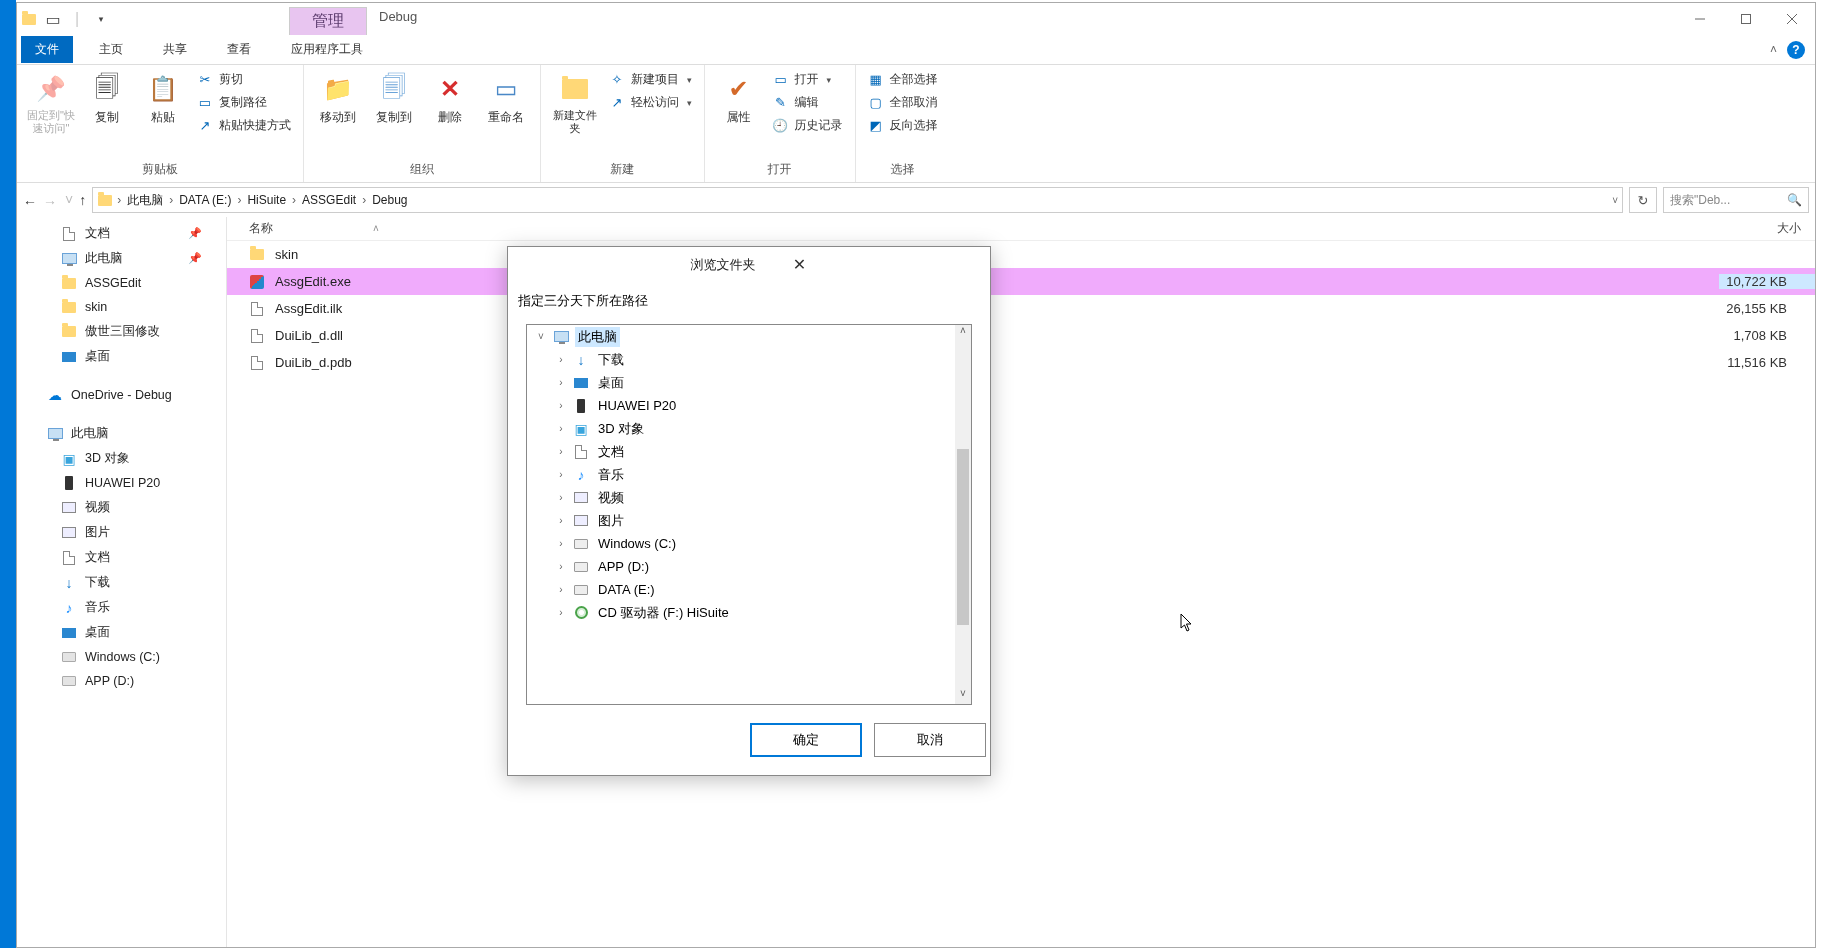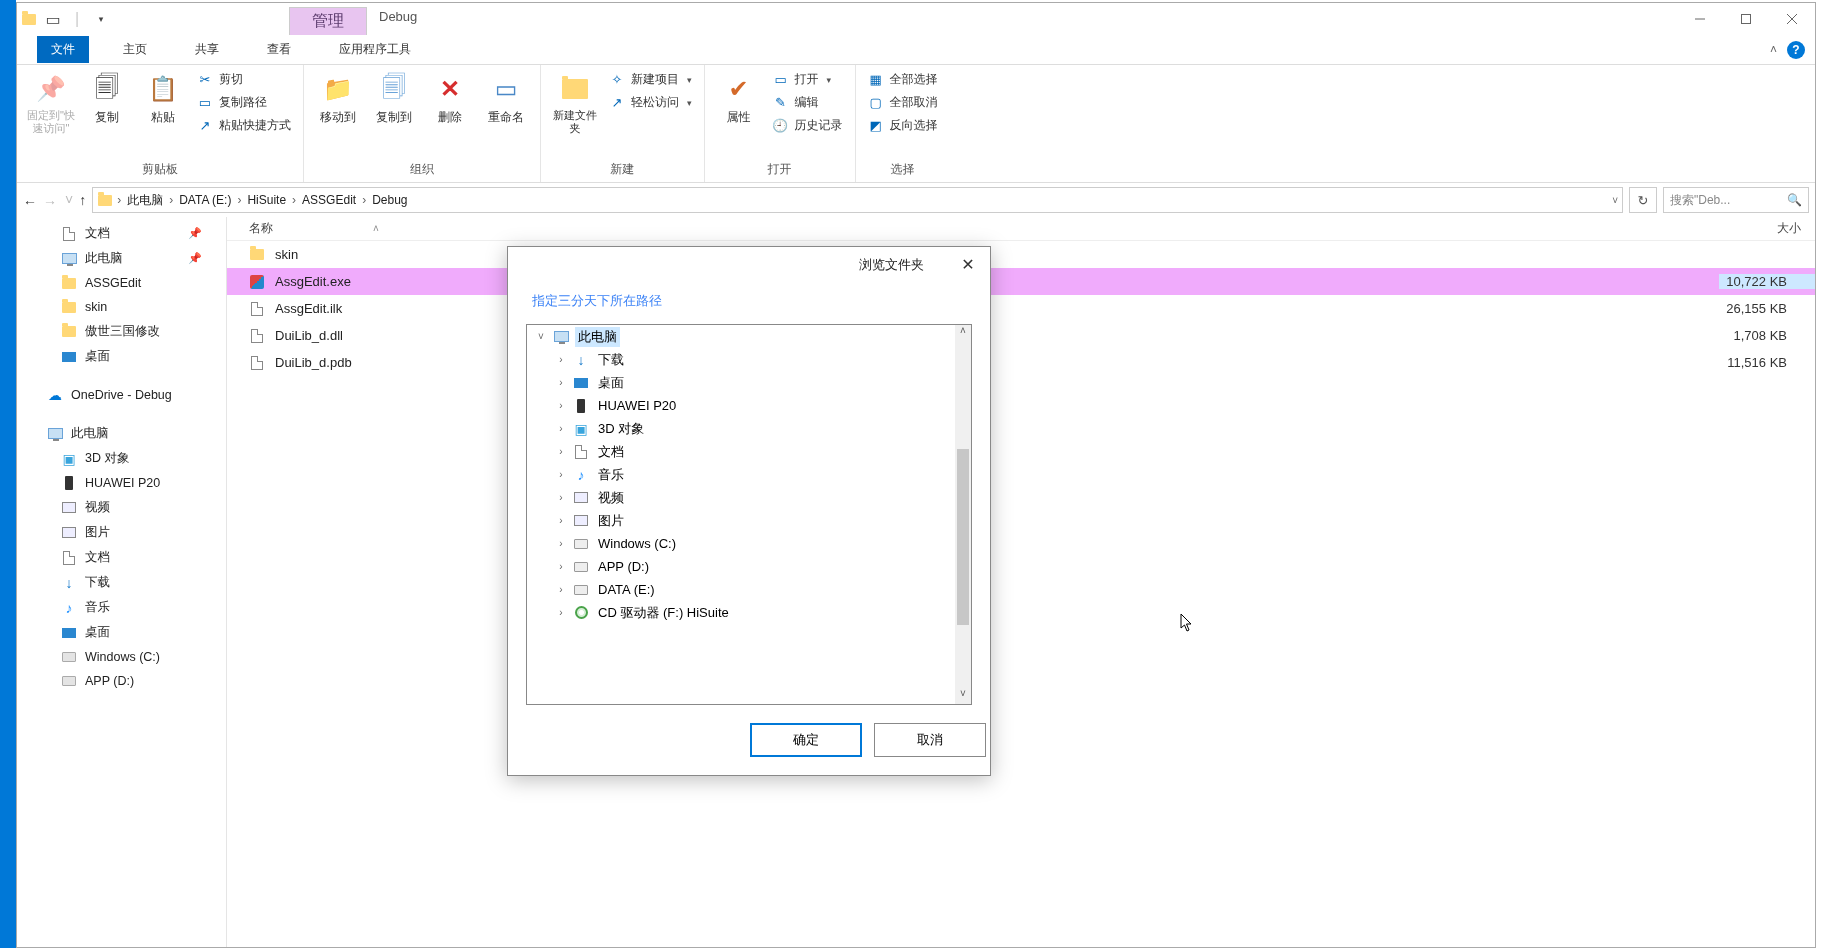--- a/index.html
+++ b/index.html
@@ -14,21 +14,21 @@
 .title-left { display: flex; align-items: center; padding-left: 4px; gap: 8px; }
 .qat-icon { width: 16px; height: 16px; display: flex; align-items: center; justify-content: center; color: #444; }
 .title-tabs { display: flex; align-items: flex-end; margin-left: 180px; }
 .title-tab { padding: 3px 22px; font-size: 16px; color: #555; border: 1px solid transparent; }
 .title-tab.pink { background: #e8c5f0; color: #5a3a6c; border: 1px solid #ccc; border-bottom: none; }
 .title-text { flex: 1; padding: 6px 12px; font-size: 13px; color: #555; }
 .win-controls { display: flex; }
 .win-btn { width: 46px; height: 32px; display: flex; align-items: center; justify-content: center; color: #555; font-size: 12px; }
 .win-btn svg { stroke: #666; }
 
-.ribbon-tabs { display: flex; align-items: center; border-bottom: 1px solid #ddd; height: 30px; padding-left: 20px; gap: 16px; }
+.ribbon-tabs { display: flex; align-items: center; border-bottom: 1px solid #ddd; height: 30px; padding-left: 4px; gap: 8px; }
 .file-tab { background: #006ac1; color: #fff; padding: 5px 14px; font-size: 12px; margin-right: 2px; }
 .rtab { padding: 5px 16px; font-size: 12px; color: #333; }
 .ribbon-right { margin-left: auto; display: flex; align-items: center; gap: 10px; padding-right: 10px; }
 .help-circle { width: 18px; height: 18px; border-radius: 50%; background: #0078d7; color: #fff; display: flex; align-items: center; justify-content: center; font-size: 12px; font-weight: bold; }
 
 .ribbon-body { display: flex; background: #fff; border-bottom: 1px solid #ddd; height: 118px; }
 .rgroup { display: flex; flex-direction: column; border-right: 1px solid #e5e5e5; padding: 4px 8px 2px; }
 .rgroup-items { flex: 1; display: flex; align-items: flex-start; gap: 4px; }
 .rgroup-label { text-align: center; font-size: 12px; color: #555; padding: 2px 0; }
 .big-btn { display: flex; flex-direction: column; align-items: center; justify-content: flex-start; width: 52px; padding: 2px 2px; font-size: 12px; color: #333; text-align: center; gap: 2px; }
@@ -79,23 +79,23 @@
 .fi { width: 16px; height: 16px; display: flex; align-items: center; justify-content: center; }
 .exe-icon { background: linear-gradient(135deg,#d44 0 50%, #28c 50% 100%); width: 14px; height: 14px; border-radius: 2px; }
 .doc-icon { width: 12px; height: 14px; border: 1px solid #888; background: #fff; position: relative; }
 .doc-icon::after { content:""; position:absolute; right:-1px; top:-1px; width:5px; height:5px; background:#fff; border-left:1px solid #888; border-bottom:1px solid #888; }
 
 .modal {
   position: absolute; left: 490px; top: 243px; width: 484px; height: 530px;
   background: #fff; border: 1px solid #888; box-shadow: 0 4px 20px rgba(0,0,0,.25);
   display: flex; flex-direction: column; font-size: 13px;
 }
-.modal-title { display: flex; align-items: center; justify-content: flex-end; padding: 8px 10px 8px 14px; font-size: 13px; color: #222; gap: 32px; }
+.modal-title { display: flex; align-items: center; justify-content: center; padding: 8px 10px 8px 14px; font-size: 13px; color: #222; gap: 32px; }
 .modal-close { font-size: 16px; color: #333; width: 24px; text-align: center; }
-.modal-msg { padding: 10px 24px 14px; color: #3b82f6; }
+.modal-msg { padding: 10px 10px 14px; color: #000000; }
 .tree-box { flex: 1; margin: 0 18px; border: 1px solid #888; position: relative; overflow: hidden; }
 .tree-inner { position: absolute; inset: 0 16px 0 0; overflow-y: auto; }
 .tree-scroll { position: absolute; right: 0; top: 0; bottom: 0; width: 16px; background: #f0f0f0; }
 .tree-scroll .thumb { position: absolute; left: 2px; width: 12px; background: #c7c7c7; top: 124px; height: 176px; }
 .tree-scroll .arr { position: absolute; left: 0; width: 16px; height: 16px; text-align: center; font-size: 10px; color: #555; }
 .tree-scroll .up { top: 0; }
 .tree-scroll .dn { bottom: 0; }
 .tree-row { display: flex; align-items: center; height: 23px; gap: 6px; padding-left: 8px; white-space: nowrap; }
 .tree-row .exp { width: 12px; color: #666; font-size: 10px; text-align: center; }
 .tree-row.depth1 { padding-left: 28px; }

